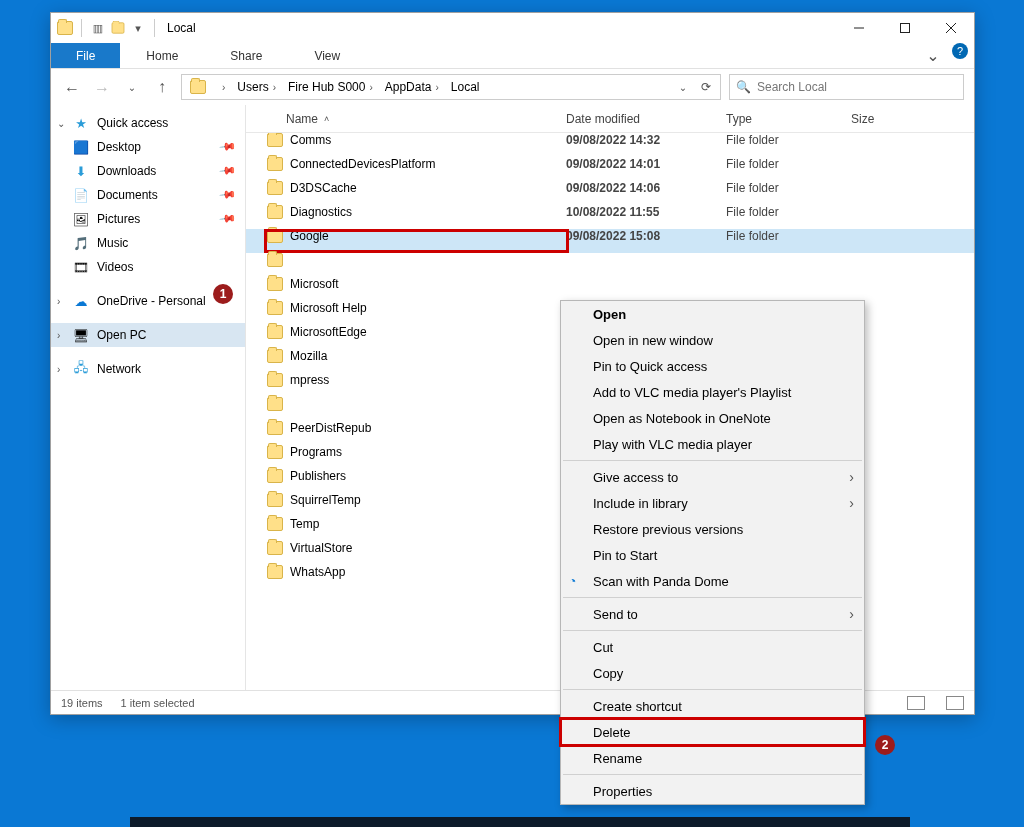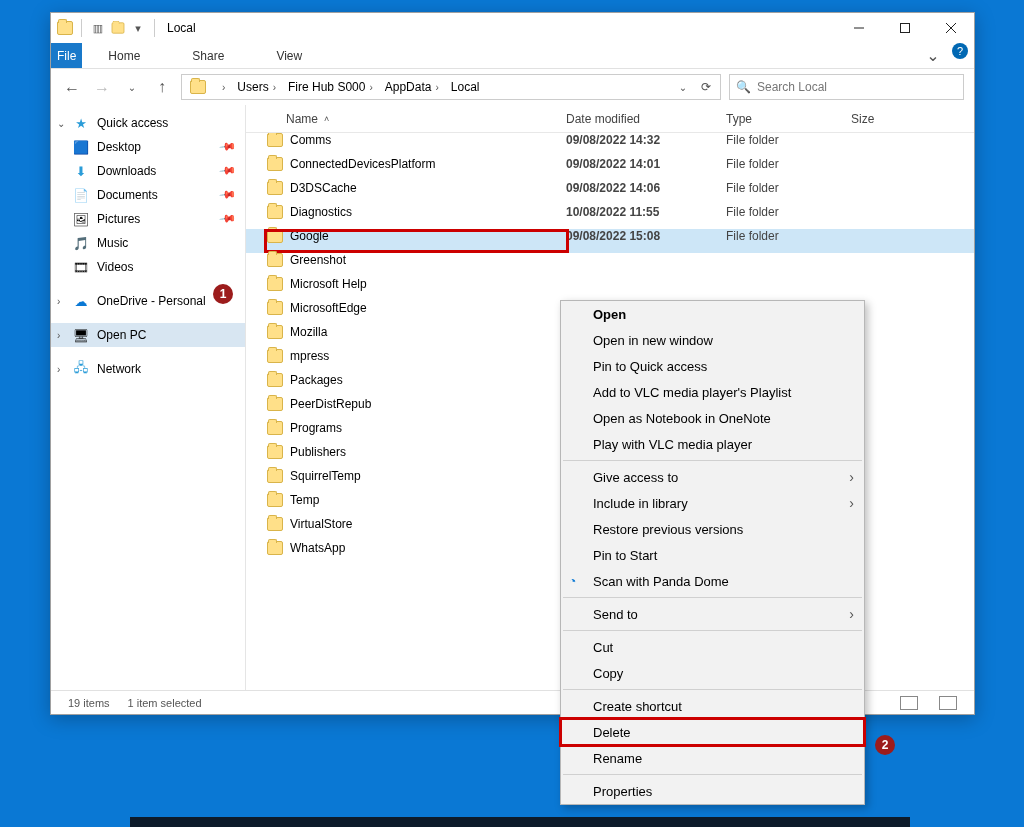--- a/index.html
+++ b/index.html
@@ -17,21 +17,21 @@
   .titlebar .spacer{flex:1}
   .titlebar .winbtns{display:flex;}
   .winbtn{width:46px;height:30px;display:flex;align-items:center;justify-content:center;font-size:12px;color:#222;}
   .winbtn svg{width:10px;height:10px;stroke:#222;}
   .folder-ico-sm{display:inline-block;width:16px;height:14px;background:#ffe089;border:1px solid #d9b44a;border-radius:2px;position:relative;}
   .folder-ico-sm::before{content:"";position:absolute;top:-3px;left:0;width:7px;height:3px;background:#ffe089;border:1px solid #d9b44a;border-bottom:none;border-radius:2px 2px 0 0;}
   .sep-v{width:1px;height:18px;background:#ccc;margin:0 4px;}
   .qat-ico{width:16px;height:16px;display:flex;align-items:center;justify-content:center;font-size:11px;color:#555;}
   
   .ribbon{height:26px;display:flex;align-items:stretch;border-bottom:1px solid #e1e1e1;}
-  .ribbon .file-tab{background:#1979ca;color:#fff;padding:0 6px;display:flex;align-items:center;font-size:12px;}
+  .ribbon .file-tab{background:#1979ca;color:#fff;padding:0 25px;display:flex;align-items:center;font-size:12px;}
   .ribbon .tab{padding:0 26px;display:flex;align-items:center;font-size:12px;color:#333;}
   .ribbon .rspace{flex:1}
   .ribbon .expand{width:26px;display:flex;align-items:center;justify-content:center;color:#555;}
   .help{width:16px;height:16px;border-radius:50%;background:#0168b3;color:#fff;font-size:11px;display:flex;align-items:center;justify-content:center;margin:0 6px;}
   
   .addr-row{height:36px;display:flex;align-items:center;gap:8px;padding:4px 10px;}
   .navbtn{width:22px;height:22px;display:flex;align-items:center;justify-content:center;color:#555;}
   .navbtn.disabled{opacity:.4}
   .addr{flex:1;height:26px;border:1px solid #ccc;display:flex;align-items:center;padding:0 2px;font-size:12px;gap:0;}
   .crumb{display:flex;align-items:center;padding:0 6px;height:100%;}
@@ -63,21 +63,21 @@
   .row{height:24px;display:flex;align-items:flex-start;font-size:12px;padding-left:20px;position:relative;}
   .row .fi{width:18px;display:flex;justify-content:center;margin-right:6px;}
   .row .nm{width:276px;}
   .row .dm{width:160px;color:#444;font-weight:bold;}
   .row .tp{width:125px;color:#444;}
   .row.sel{background:#cde6f7;}
   .row .hl{position:absolute;left:18px;width:305px;height:24px;border:3px solid #c00;pointer-events:none;}
   .badge{position:absolute;width:20px;height:20px;border-radius:50%;background:#9c1c1c;color:#fff;font-weight:bold;display:flex;align-items:center;justify-content:center;font-size:12px;}
   .badge1{left:213px;top:284px;}
   
-  .status{height:24px;border-top:1px solid #e1e1e1;display:flex;align-items:center;font-size:11px;color:#555;padding:0 17px;gap:18px;}
+  .status{height:24px;border-top:1px solid #e1e1e1;display:flex;align-items:center;font-size:11px;color:#555;padding:0 10px;gap:18px;}
   .status .sp{flex:1}
   .view-ico{width:18px;height:14px;border:1px solid #888;margin-left:3px;}
   
   .ctx{
     position:absolute; left:560px; top:300px; width:305px;
     background:#f2f2f2;border:1px solid #b7b7b7;box-shadow:3px 3px 8px rgba(0,0,0,.25);
     font-size:13px;
   }
   .ctx .mi{height:26px;display:flex;align-items:center;padding:0 14px 0 32px;position:relative;}
   .ctx .mi.bold{font-weight:600;}
@@ -290,21 +290,28 @@
             </span>
             <span class="nm">Google</span>
             <span class="dm">09/08/2022 15:08</span>
             <span class="tp">File folder</span>
             <div class="hl"></div>
           </div>
           <div class="row">
             <span class="fi">
               <span class="folder-ico-sm"></span>
             </span>
-            <span class="nm">Greenshot</span>
+            <span class="dm"></span>
+            <span class="tp"></span>
+          </div>
+          <div class="row">
+            <span class="fi">
+              <span class="folder-ico-sm"></span>
+            </span>
+            <span class="nm">Microsoft</span>
             <span class="dm"></span>
             <span class="tp"></span>
           </div>
           <div class="row">
             <span class="fi">
               <span class="folder-ico-sm"></span>
             </span>
             <span class="nm">Microsoft Help</span>
             <span class="dm"></span>
             <span class="tp"></span>
@@ -330,21 +337,20 @@
               <span class="folder-ico-sm"></span>
             </span>
             <span class="nm">mpress</span>
             <span class="dm"></span>
             <span class="tp"></span>
           </div>
           <div class="row">
             <span class="fi">
               <span class="folder-ico-sm"></span>
             </span>
-            <span class="nm">Packages</span>
             <span class="dm"></span>
             <span class="tp"></span>
           </div>
           <div class="row">
             <span class="fi">
               <span class="folder-ico-sm"></span>
             </span>
             <span class="nm">PeerDistRepub</span>
             <span class="dm"></span>
             <span class="tp"></span>

